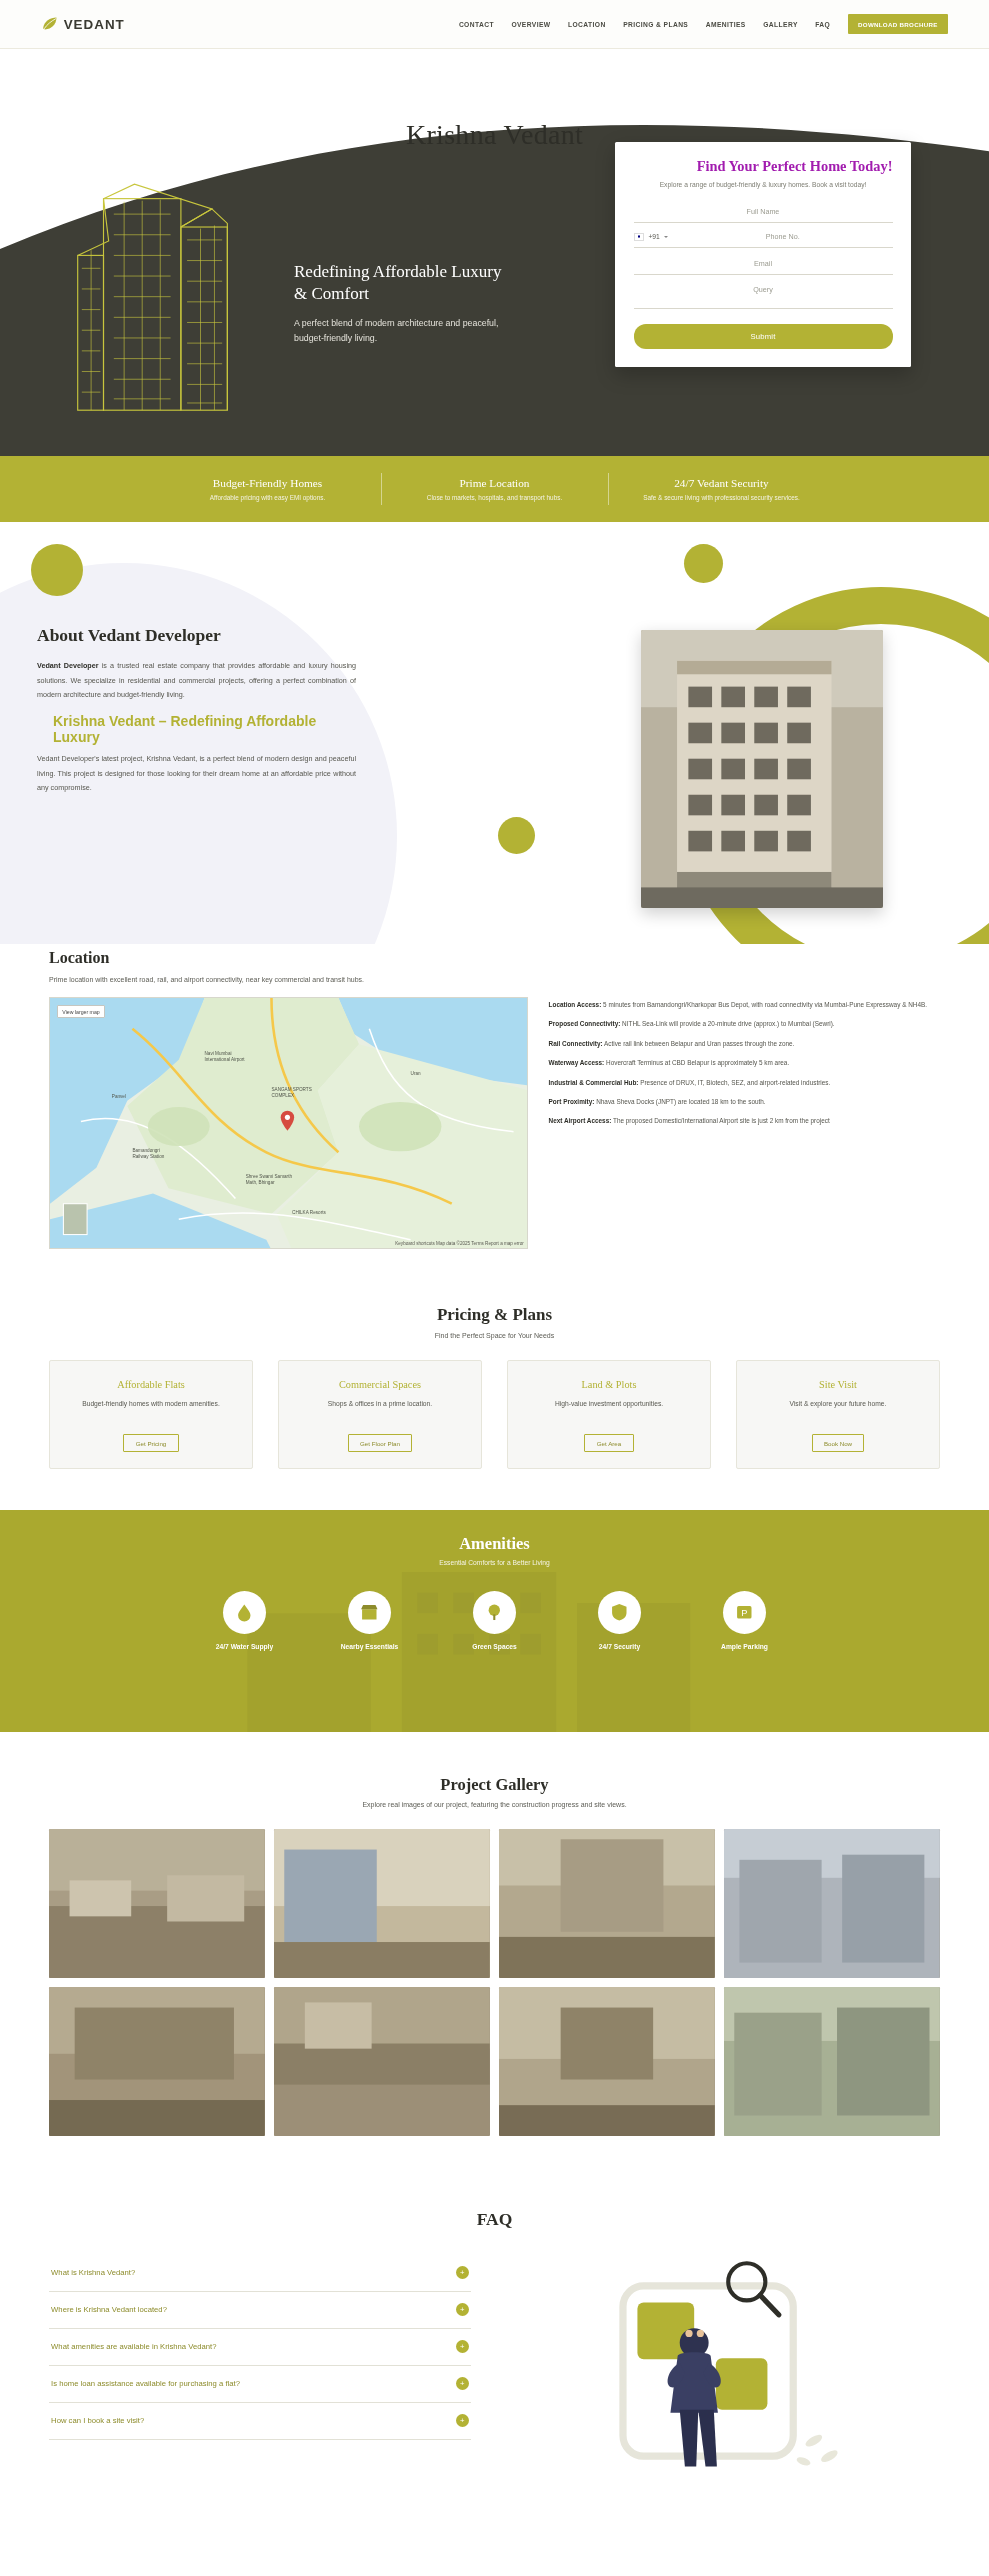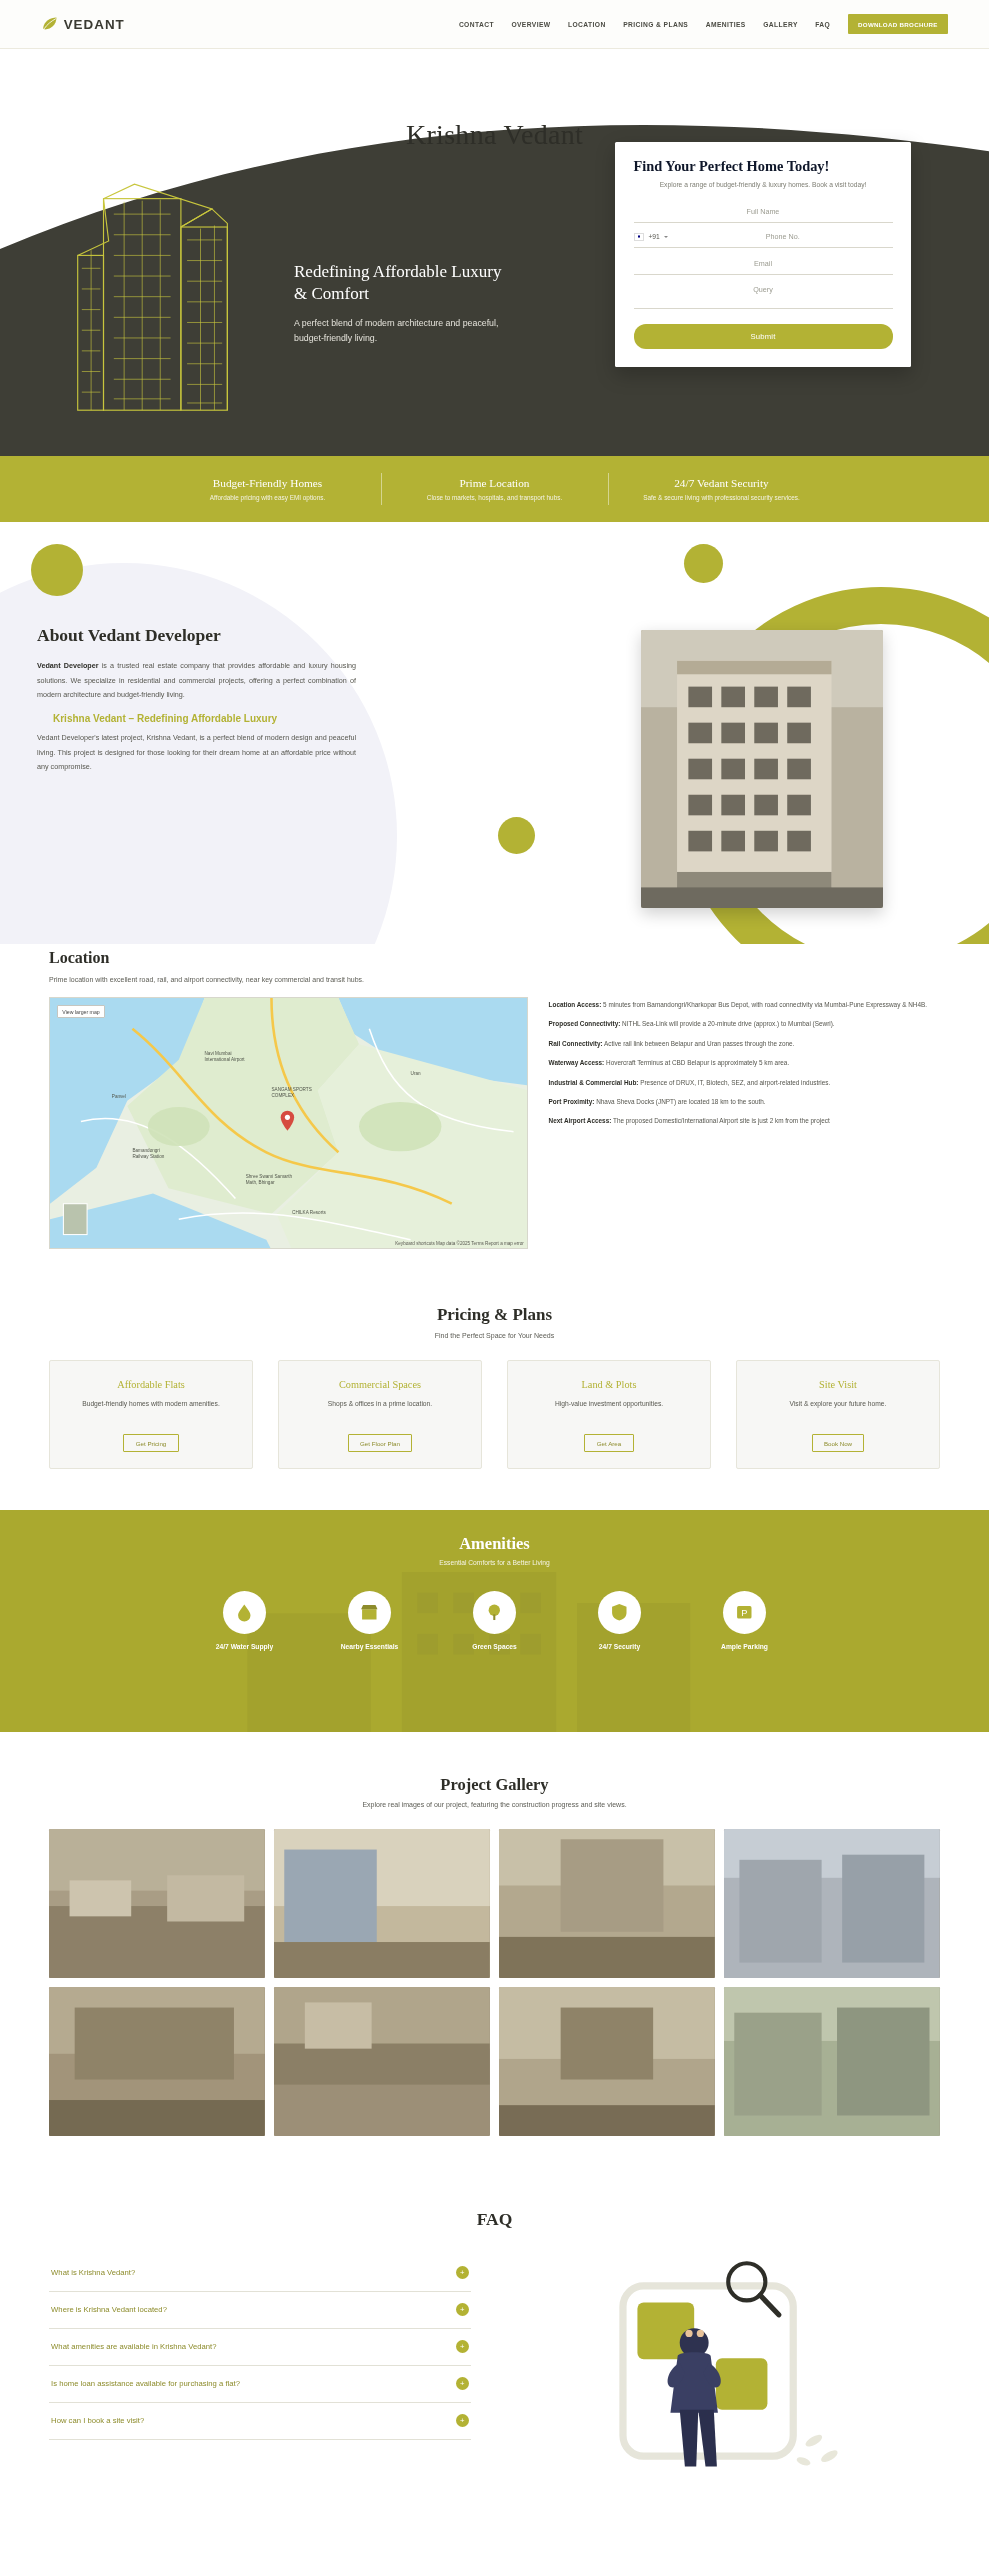--- a/index.html
+++ b/index.html
@@ -61,22 +61,22 @@
     font-weight: 400; margin-bottom: 11.3px;
   }
   .hero-copy p { font-size: 8.8px; line-height: 1.7; color: #e6e4dc; }
 
   .hero-form {
     position: absolute; right: 78px; top: 93px; width: 296px;
     background: #fff; padding: 15.5px 18.5px 18.5px; z-index: 20;
     box-shadow: 0 7.2px 20.6px rgba(0,0,0,.22); border-radius: 1.5px;
   }
   .hero-form h3 {
-    font-family: "Liberation Serif", serif; font-size: 14.4px; text-align: left;
-    color: #0f172a; margin-bottom: 5.2px;
+    font-family: "Liberation Serif", serif; font-size: 14.4px; text-align: right;
+    color: #a21caf; margin-bottom: 5.2px;
   }
   .hero-form .sub {
     text-align: center; font-size: 6.7px; color: #7d7d72; line-height: 1.6; margin-bottom: 10.3px;
   }
   .fld {
     width: 100%; border: none; border-bottom: 0.5px solid #d9d7cc;
     padding: 6.2px 1px; font-size: 7.2px; color: #55554d; outline: none;
     font-family: "Liberation Sans", sans-serif; background: transparent; text-align: center;
   }
   .fld::placeholder { color: #9b9b90; }
@@ -117,21 +117,21 @@
   .about-dot2 { position: absolute; left: 684px; top: 21.6px; width: 39px; height: 39px; border-radius: 50%; background: #b3b234; }
   .about-dot3 { position: absolute; left: 498px; top: 295px; width: 37px; height: 37px; border-radius: 50%; background: #b3b234; }
   .about-ring {
     position: absolute; right: -98px; top: 65px; width: 412px; height: 412px;
     border-radius: 50%; border: 37px solid #b3b234;
   }
   .about-text { position: absolute; left: 37px; top: 103px; width: 319px; z-index: 5; }
   .about-text h2 { font-family: "Liberation Serif", serif; font-size: 17.5px; color: #2e2e28; margin-bottom: 13.4px; }
   .about-text p { font-size: 7.2px; line-height: 2; color: #56564e; text-align: justify; margin-bottom: 10.3px; }
   .about-text p b { color: #2e2e28; }
-  .about-text h3 { color: #b3b234; font-size: 10px; font-weight: 700; margin-bottom: 7.2px; padding-left: 16px; }
+  .about-text h3 { color: #b3b234; font-size: 14px; font-weight: 700; margin-bottom: 7.2px; padding-left: 16px; }
   .about-photo {
     position: absolute; right: 106px; top: 108px; width: 242px; height: 278px;
     z-index: 6; border-radius: 2.1px; overflow: hidden; box-shadow: 0 5.2px 15.5px rgba(0,0,0,.18);
     background: #c9c2b0;
   }
 
   
   .section-pad { padding: 0 49px; }
   .loc { padding-top: 5.2px; padding-bottom: 36px; }
   .loc h2 { font-family: "Liberation Serif", serif; font-size: 16px; color: #2e2e28; margin-bottom: 9.3px; }

